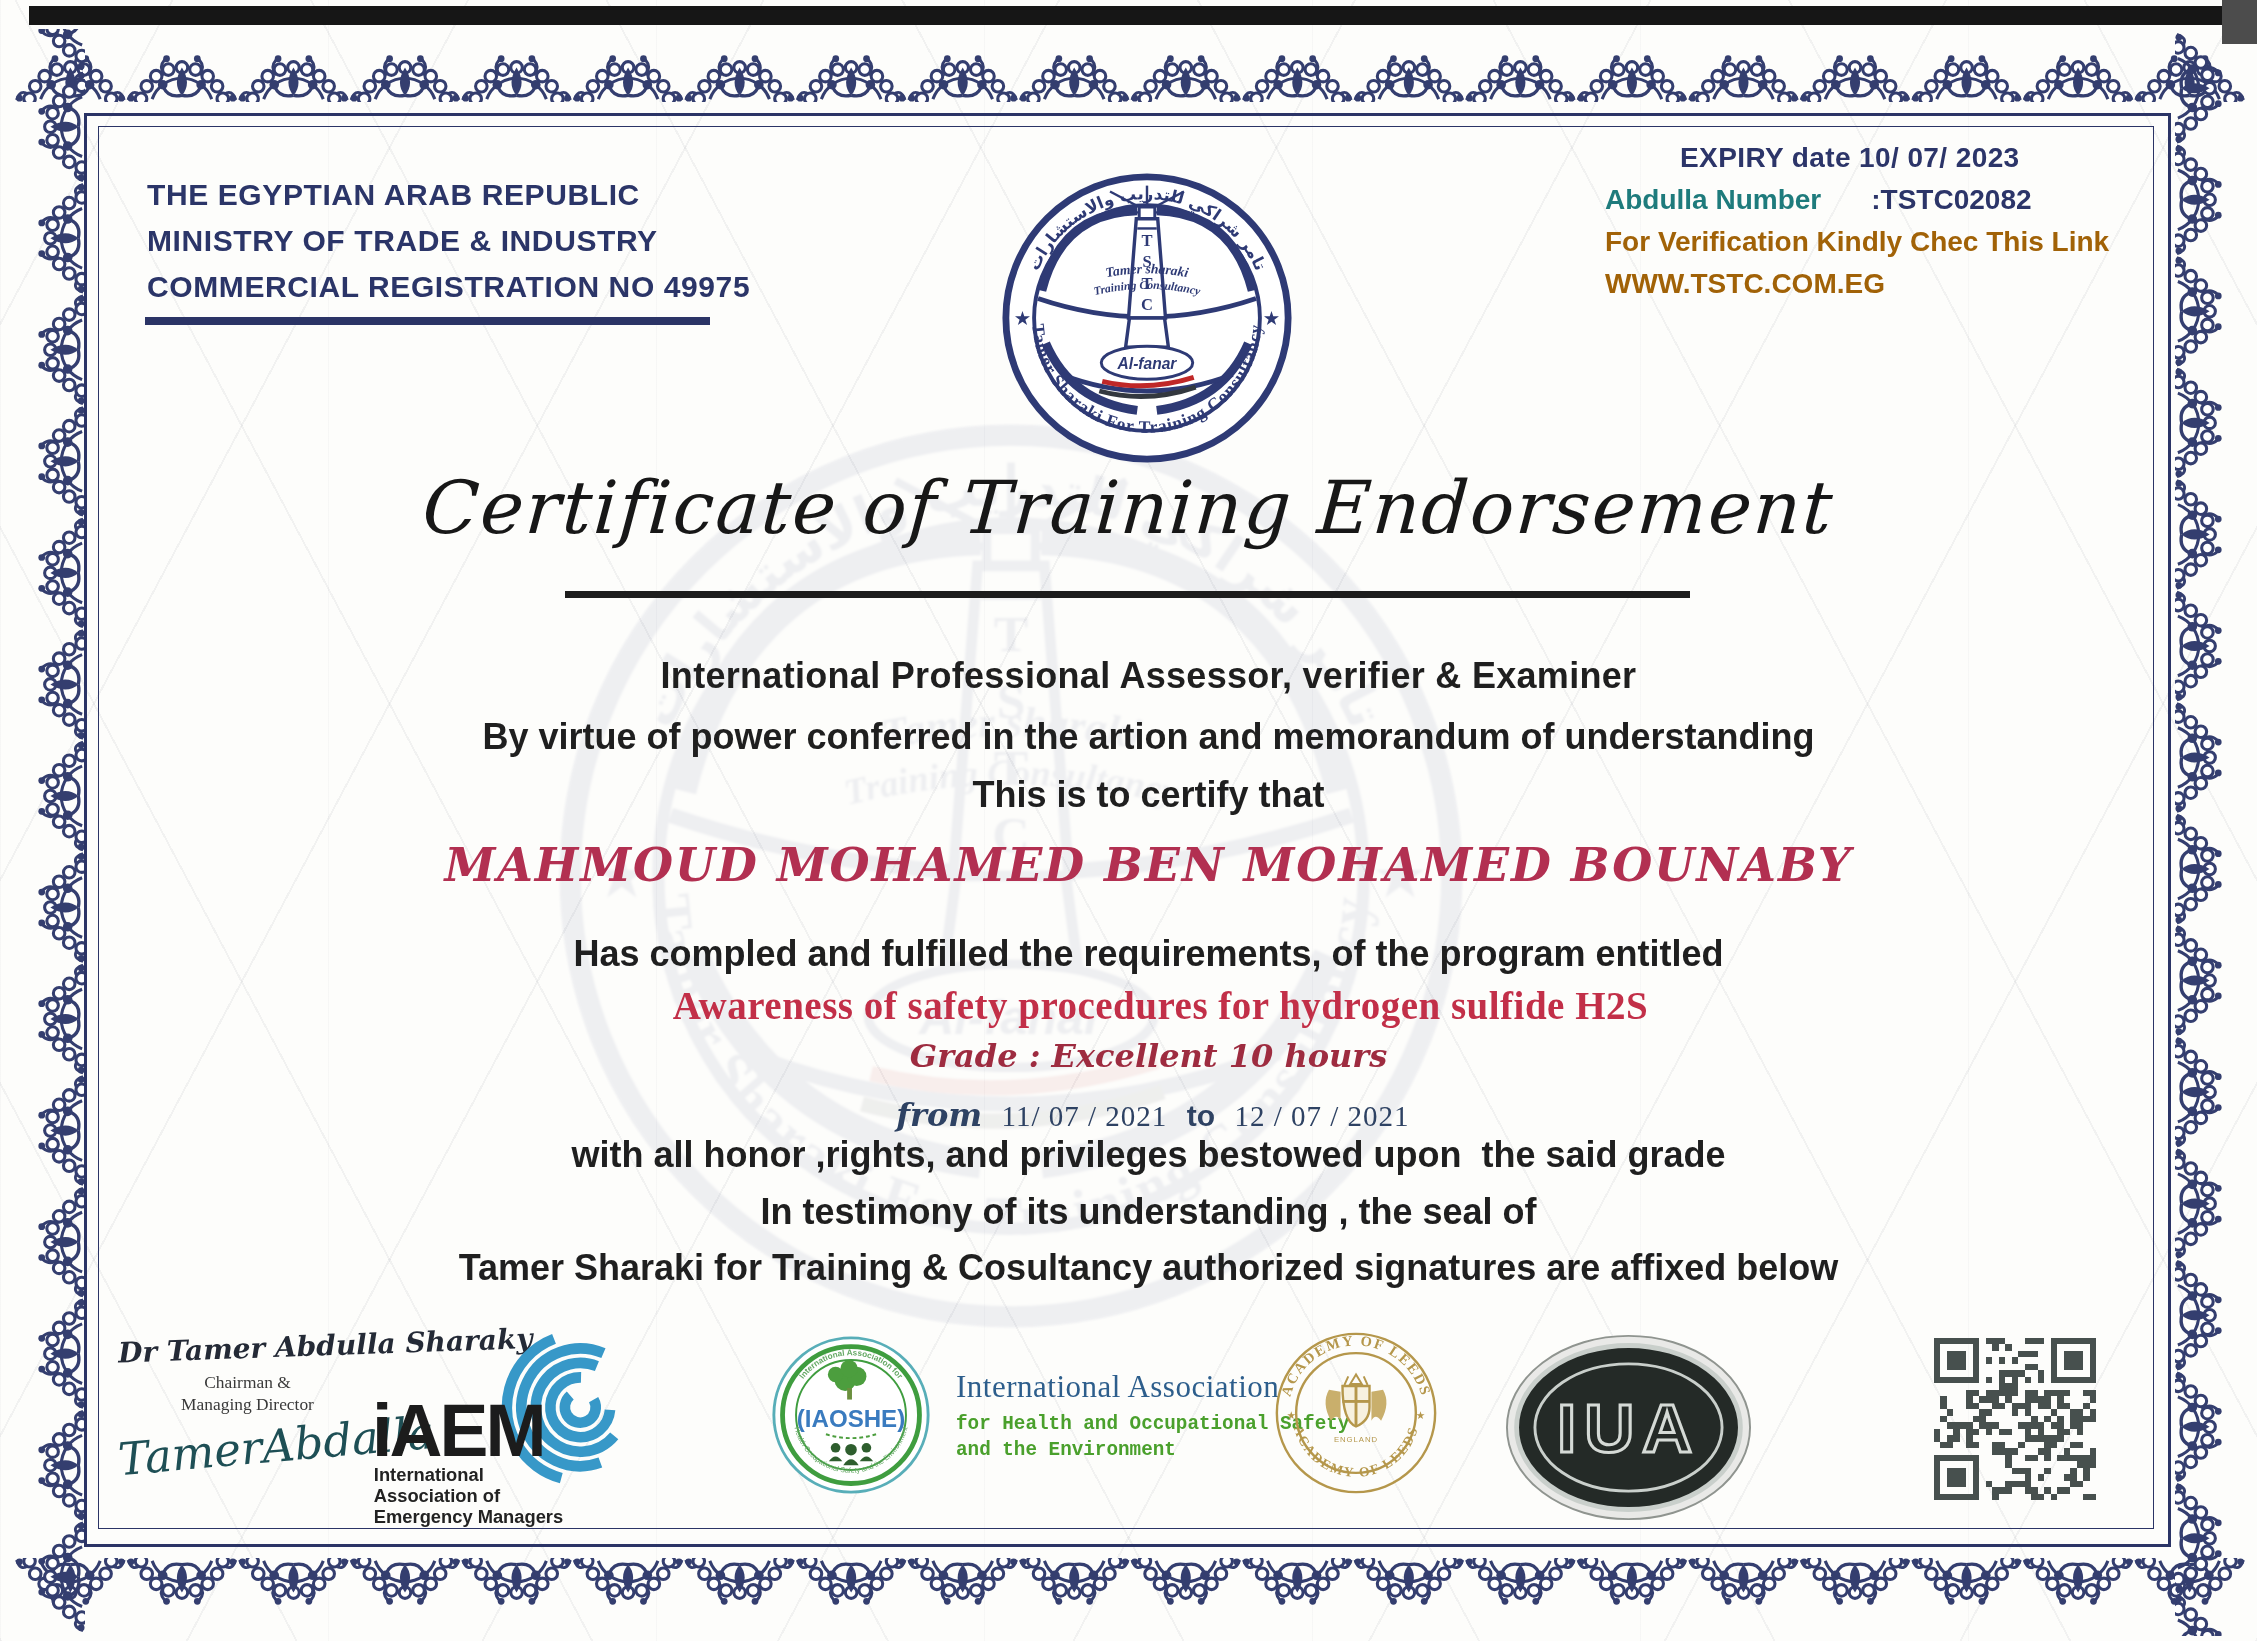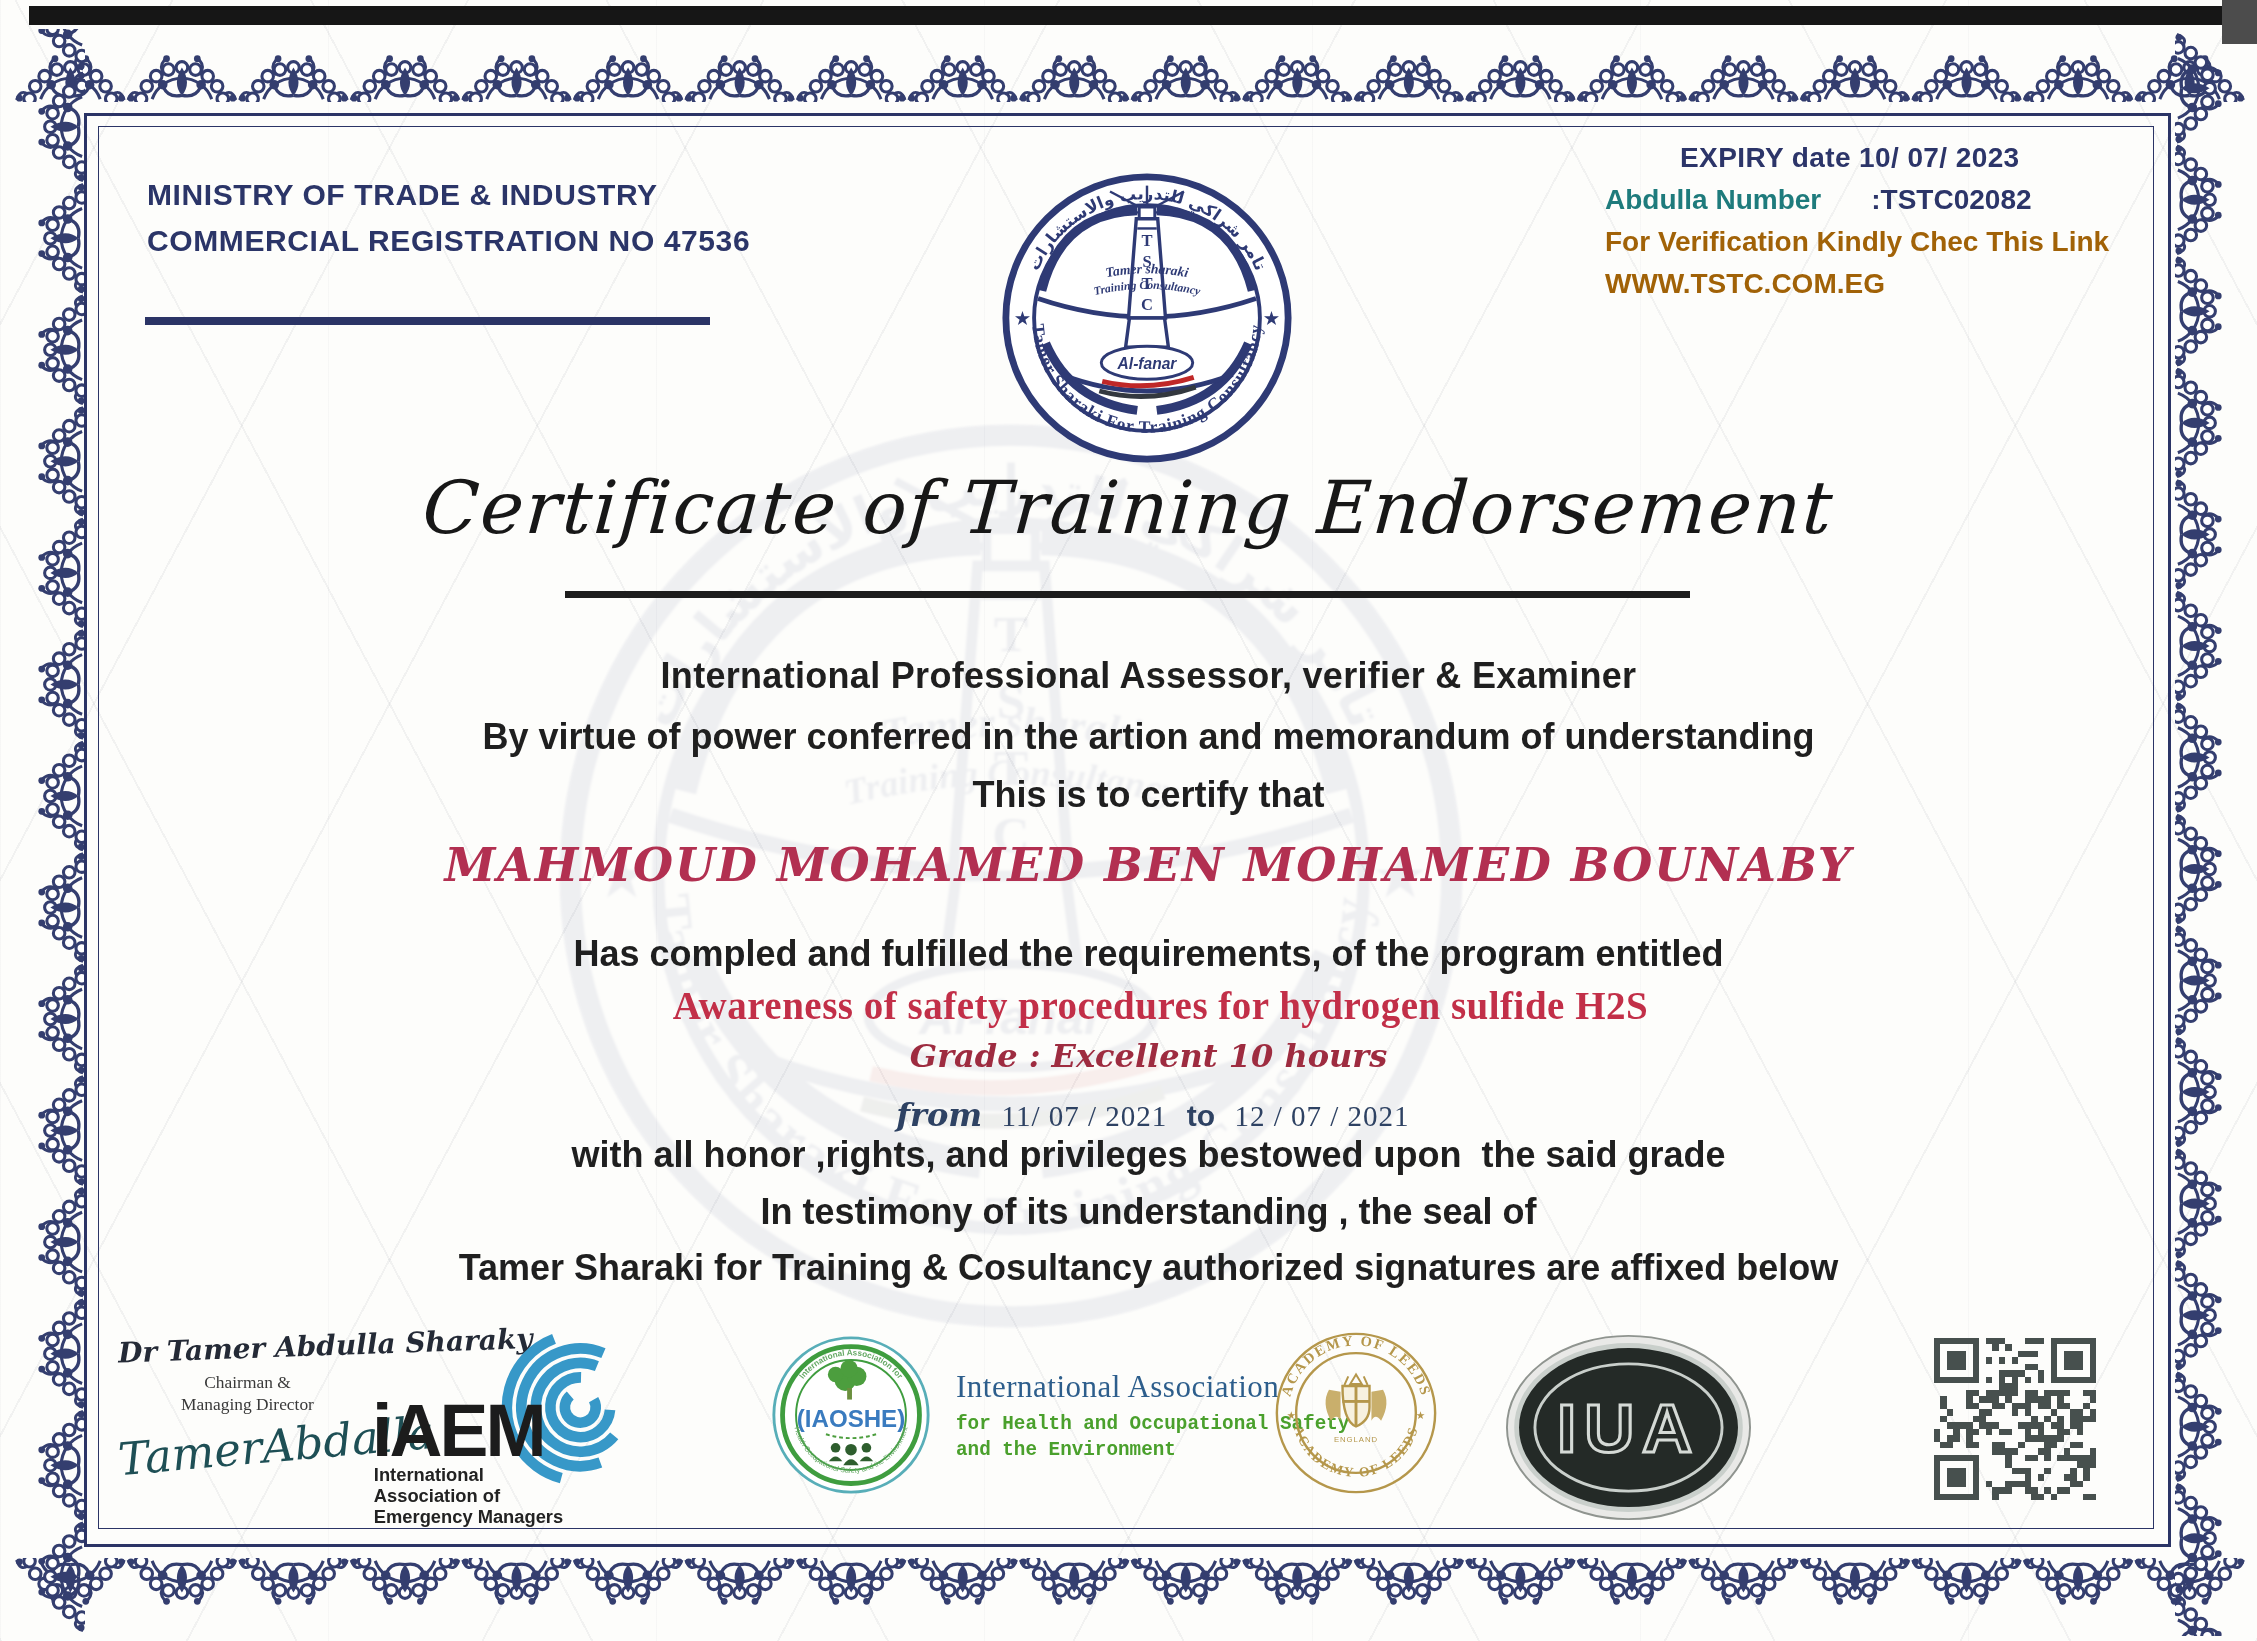--- a/index.html
+++ b/index.html
@@ -1920,22 +1920,23 @@
       </g>
     </symbol>
   </defs>
 </svg>
 
 <svg class="seal-watermark" viewBox="0 0 945 945" width="912" height="912">
     <use href="#seal-sym" width="945" height="945"></use>
   </svg>
 
 <div class="hdr-left">
+  <div>THE EGYPTIAN ARAB REPUBLIC</div>
   <div>MINISTRY OF TRADE &amp; INDUSTRY</div>
-  <div>COMMERCIAL REGISTRATION NO 47536</div>
+  <div>COMMERCIAL REGISTRATION NO 49975</div>
 </div>
 <div class="hdr-rule"></div>
 
 <div class="hdr-right">
   <div class="expiry">EXPIRY date 10/ 07/ 2023</div>
   <div class="serial">
     <span class="lab">Abdulla Number</span>
     <span class="val">:TSTC02082</span>
   </div>
   <div class="verify">For Verification Kindly Chec This Link</div>

